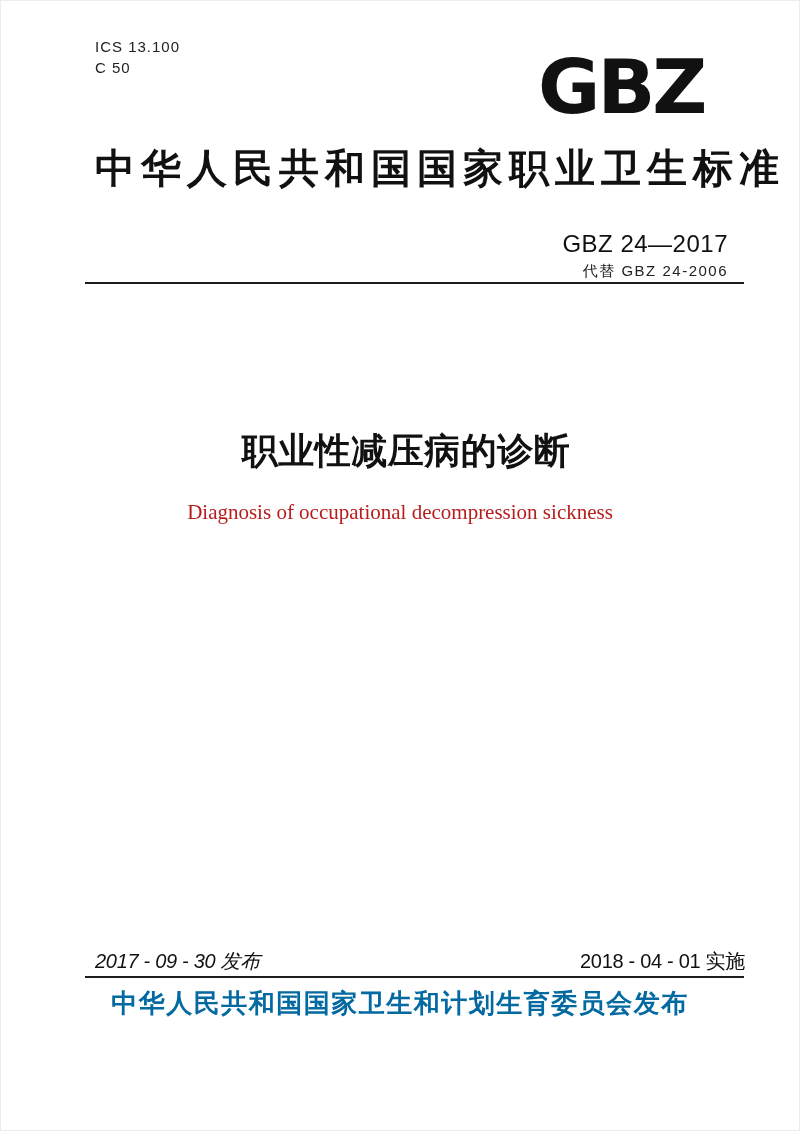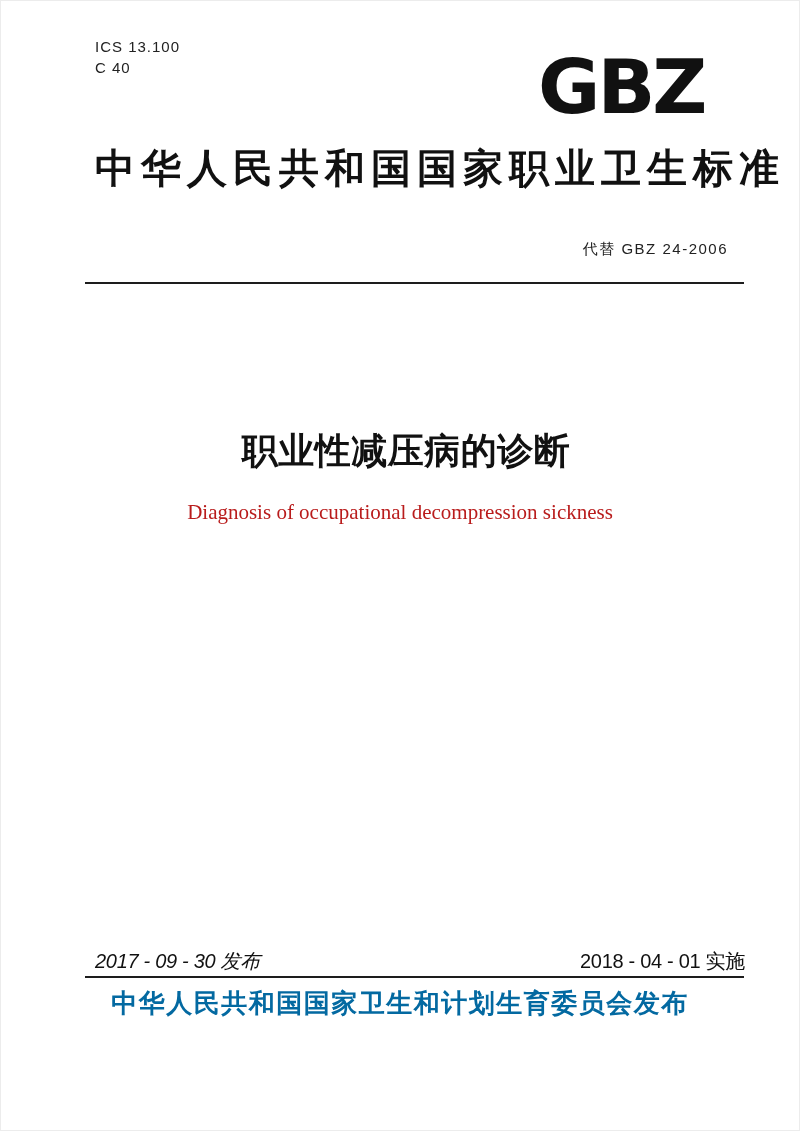--- a/index.html
+++ b/index.html
@@ -55,21 +55,21 @@
     top: 230px;
     text-align: right;
   }
   .std-number {
     font-size: 24px;
     font-weight: 500;
     letter-spacing: 0.5px;
     color: #111;
   }
   .std-replaces {
-    margin-top: 10px;
+    margin-top: 4px;
     font-size: 15px;
     letter-spacing: 1.5px;
     color: #222;
   }
   .rule {
     position: absolute;
     left: 85px;
     width: 659px;
     height: 2px;
     background: #1d1d1d;
@@ -128,28 +128,29 @@
     color: #0369a1;
   }
 </style>
 </head>
 <body>
 
 <div class="page">
 
   <div class="ics-block">
     <div>ICS 13.100</div>
-    <div>C 40</div>
+    <div>C 50</div>
   </div>
 
   <div class="logo">GBZ</div>
 
   <div class="heading">中华人民共和国国家职业卫生标准</div>
 
   <div class="std-block">
+    <div class="std-number">GBZ 24—2017</div>
     <div class="std-replaces">代替 GBZ 24-2006</div>
   </div>
 
   <div class="rule rule-top"></div>
 
   <div class="title-zh">职业性减压病的诊断</div>
 
   <div class="title-en">Diagnosis of occupational decompression sickness</div>
 
   <div class="date-issue">2017 - 09 - 30 发布</div>

